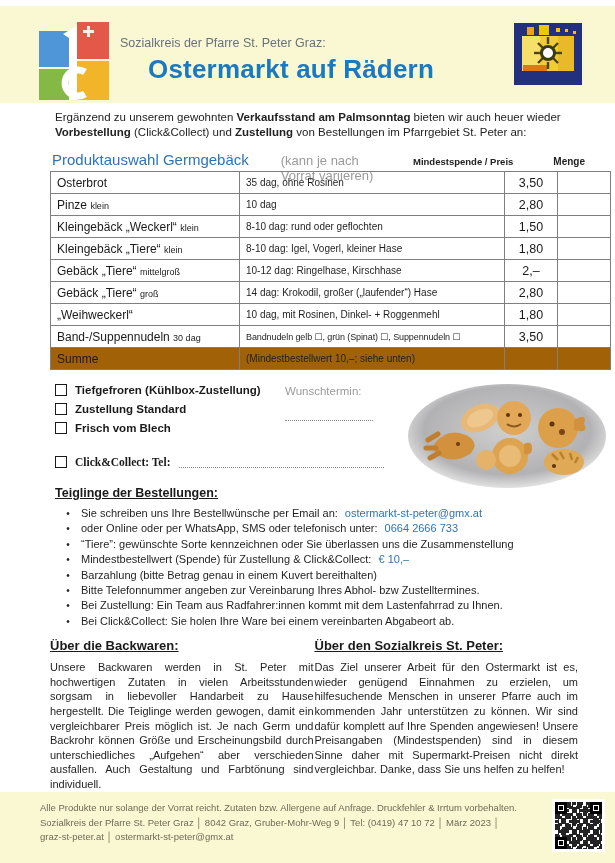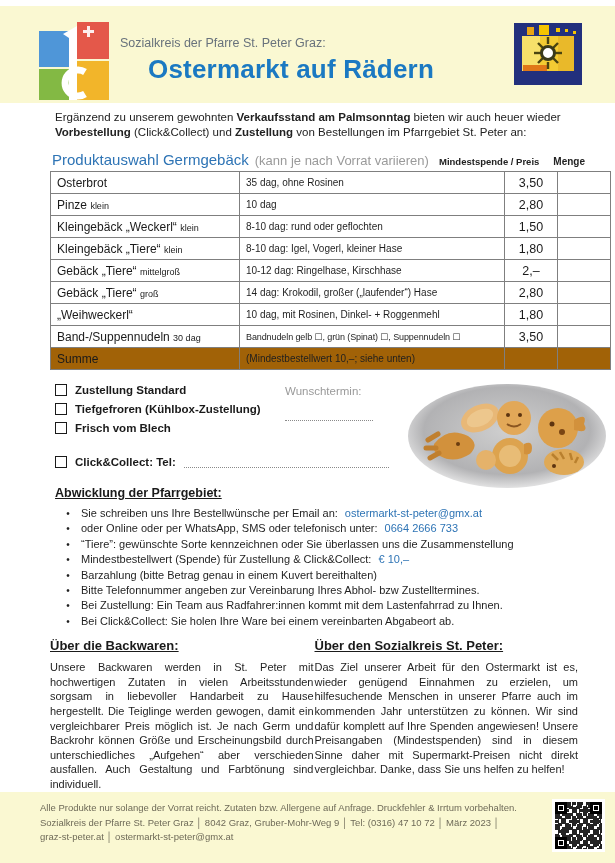--- a/index.html
+++ b/index.html
@@ -12,42 +12,42 @@
   .band{position:absolute;left:0;width:615px;background:#faf8d2;}
   .header-band{top:6px;height:97px;}
   .logo-left{position:absolute;left:39px;top:16px;width:70px;height:78px;}
   .logo-right{position:absolute;left:514px;top:17px;width:68px;height:62px;}
   .org-line{position:absolute;left:120px;top:30px;font-size:12.5px;color:#68727c;}
   .main-title{position:absolute;left:148px;top:48px;font-size:26px;font-weight:bold;color:#1b79c2;letter-spacing:.2px;}
   
   .intro{position:absolute;left:55px;top:110px;width:520px;font-size:11.5px;line-height:1.28;color:#222;}
   .intro b{color:#222;}
   
-  .prod-head{position:absolute;left:52px;top:151px;width:535px;display:flex;align-items:baseline;}
+  .prod-head{position:absolute;left:52px;top:151px;width:535px;display:flex;align-items:baseline;gap:26px;}
   .prod-title{font-size:15px;color:#2e74b5;}
   .prod-note{font-size:13px;color:#9a9a9a;margin-left:6px;flex:1;}
   .col-price{font-size:9.5px;font-weight:bold;color:#222;margin-right:14px;}
   .col-qty{font-size:10px;font-weight:bold;color:#222;margin-right:2px;}
   
   table.products{position:absolute;left:50px;top:171px;border-collapse:collapse;table-layout:fixed;}
   table.products td{border:1px solid #7f7f7f;height:21px;padding:0 6px;vertical-align:middle;overflow:hidden;white-space:nowrap;}
   td.c-name{width:176px;font-size:12px;}
   td.c-desc{width:252px;font-size:10px;color:#1f1f1f;}
   td.c-price{width:40px;font-size:12.5px;text-align:center;}
   td.c-qty{width:40px;border-left:3px double #7f7f7f;}
   .sz{font-size:9px;}
   td.small-desc{font-size:9px;letter-spacing:-0.1px;}
   tr.sum-row td{background:#a16207;}
   .sum-note{color:#a0a0a0;font-size:10px;}
   
   .options{position:absolute;left:55px;top:384px;width:350px;}
   .opt-line{display:flex;align-items:center;margin-bottom:7px;}
   .chk{display:inline-block;width:10px;height:10px;border:1.5px solid #1a1a1a;margin-right:8px;flex:0 0 auto;background:#fff;}
   .opt-label{font-size:11.5px;font-weight:bold;}
-  .cc-line{margin-top:22px;display:flex;align-items:center;}
+  .cc-line{margin-top:22px;display:flex;align-items:center;font-family:Liberation Serif, serif;}
   .dotline{display:inline-block;border-bottom:1px dotted #8a8a8a;height:10px;}
   .wunsch{position:absolute;left:230px;top:1px;font-size:11.5px;color:#9a9a9a;}
   .wunsch-line{position:absolute;left:230px;top:26px;width:88px;}
   
   .photo{position:absolute;left:406px;top:382px;width:202px;height:108px;}
   
   .abwicklung{position:absolute;left:55px;top:486px;width:530px;}
   .sec-head{font-size:12.5px;font-weight:bold;text-decoration:underline;color:#1a1a1a;}
   ul.bullets{list-style:none;margin:6px 0 0 0;padding:0;}
   ul.bullets li{display:flex;font-size:11px;line-height:15.4px;color:#1f1f1f;}
@@ -182,25 +182,25 @@
         <td class="c-desc sum-note">(Mindestbestellwert 10,–; siehe unten)</td>
         <td class="c-price"></td>
         <td class="c-qty"></td>
       </tr>
     </tbody>
   </table>
 
   <div class="options">
     <div class="opt-line">
       <span class="chk"></span>
-      <span class="opt-label">Zustellung Standard</span>
+      <span class="opt-label">Tiefgefroren (Kühlbox-Zustellung)</span>
     </div>
     <div class="opt-line">
       <span class="chk"></span>
-      <span class="opt-label">Tiefgefroren (Kühlbox-Zustellung)</span>
+      <span class="opt-label">Zustellung Standard</span>
     </div>
     <div class="opt-line">
       <span class="chk"></span>
       <span class="opt-label">Frisch vom Blech</span>
     </div>
     <div class="opt-line cc-line">
       <span class="chk"></span>
       <span class="opt-label">Click&amp;Collect: Tel:</span>
       <span class="dotline" style="width:205px;margin-left:8px;"></span>
     </div>
@@ -242,21 +242,21 @@
 
       <ellipse cx="158" cy="80" rx="20" ry="13" fill="#dfa956"></ellipse>
       <path d="M146 72 l6 6 M154 70 l4 7 M164 71 l2 7 M172 75 l-3 6" stroke="#b9802e" stroke-width="2.5" fill="none"></path>
       <circle cx="148" cy="84" r="2" fill="#5d3410"></circle>
 
       <circle cx="80" cy="78" r="10" fill="#e5b26a"></circle>
     </svg>
   </div>
 
   <div class="abwicklung">
-    <div class="sec-head">Abwicklung der Pfarrgebiet:</div>
+    <div class="sec-head">Teiglinge der Bestellungen:</div>
     <ul class="bullets">
       <li>
           <span class="dot">•</span>
           <span><span>Sie schreiben uns Ihre Bestellwünsche per Email an: </span><span class="b-val">ostermarkt-st-peter@gmx.at</span></span>
         </li>
       <li>
           <span class="dot">•</span>
           <span><span>oder Online oder per WhatsApp, SMS oder telefonisch unter: </span><span class="b-val">0664 2666 733</span></span>
         </li>
       <li>
@@ -293,21 +293,21 @@
     </div>
     <div class="col">
       <div class="sec-head" style="font-size:13px;">Über den Sozialkreis St. Peter:</div>
       <p>Das Ziel unserer Arbeit für den Ostermarkt ist es, wieder genügend Einnahmen zu erzielen, um hilfesuchende Menschen in unserer Pfarre auch im kommenden Jahr unterstützen zu können. Wir sind dafür komplett auf Ihre Spenden angewiesen! Unsere Preisangaben (Mindestspenden) sind in diesem Sinne daher mit Supermarkt-Preisen nicht direkt vergleichbar. Danke, dass Sie uns helfen zu helfen!</p>
     </div>
   </div>
 
   <div class="band footer-band">
     <div class="footer-text">
       <div>Alle Produkte nur solange der Vorrat reicht. Zutaten bzw. Allergene auf Anfrage. Druckfehler &amp; Irrtum vorbehalten.</div>
-      <div>Sozialkreis der Pfarre St. Peter Graz │ 8042 Graz, Gruber-Mohr-Weg 9 │ Tel: (0316) 47 10 72 │ März 2023 │</div>
+      <div>Sozialkreis der Pfarre St. Peter Graz │ 8042 Graz, Gruber-Mohr-Weg 9 │ Tel: (0419) 47 10 72 │ März 2023 │</div>
       <div>graz-st-peter.at │ ostermarkt-st-peter@gmx.at</div>
     </div>
     <div class="qr">
       <div class="qr-noise"></div>
       <div class="finder f-tl"></div>
       <div class="finder f-tr"></div>
       <div class="finder f-bl"></div>
     </div>
   </div>
 

